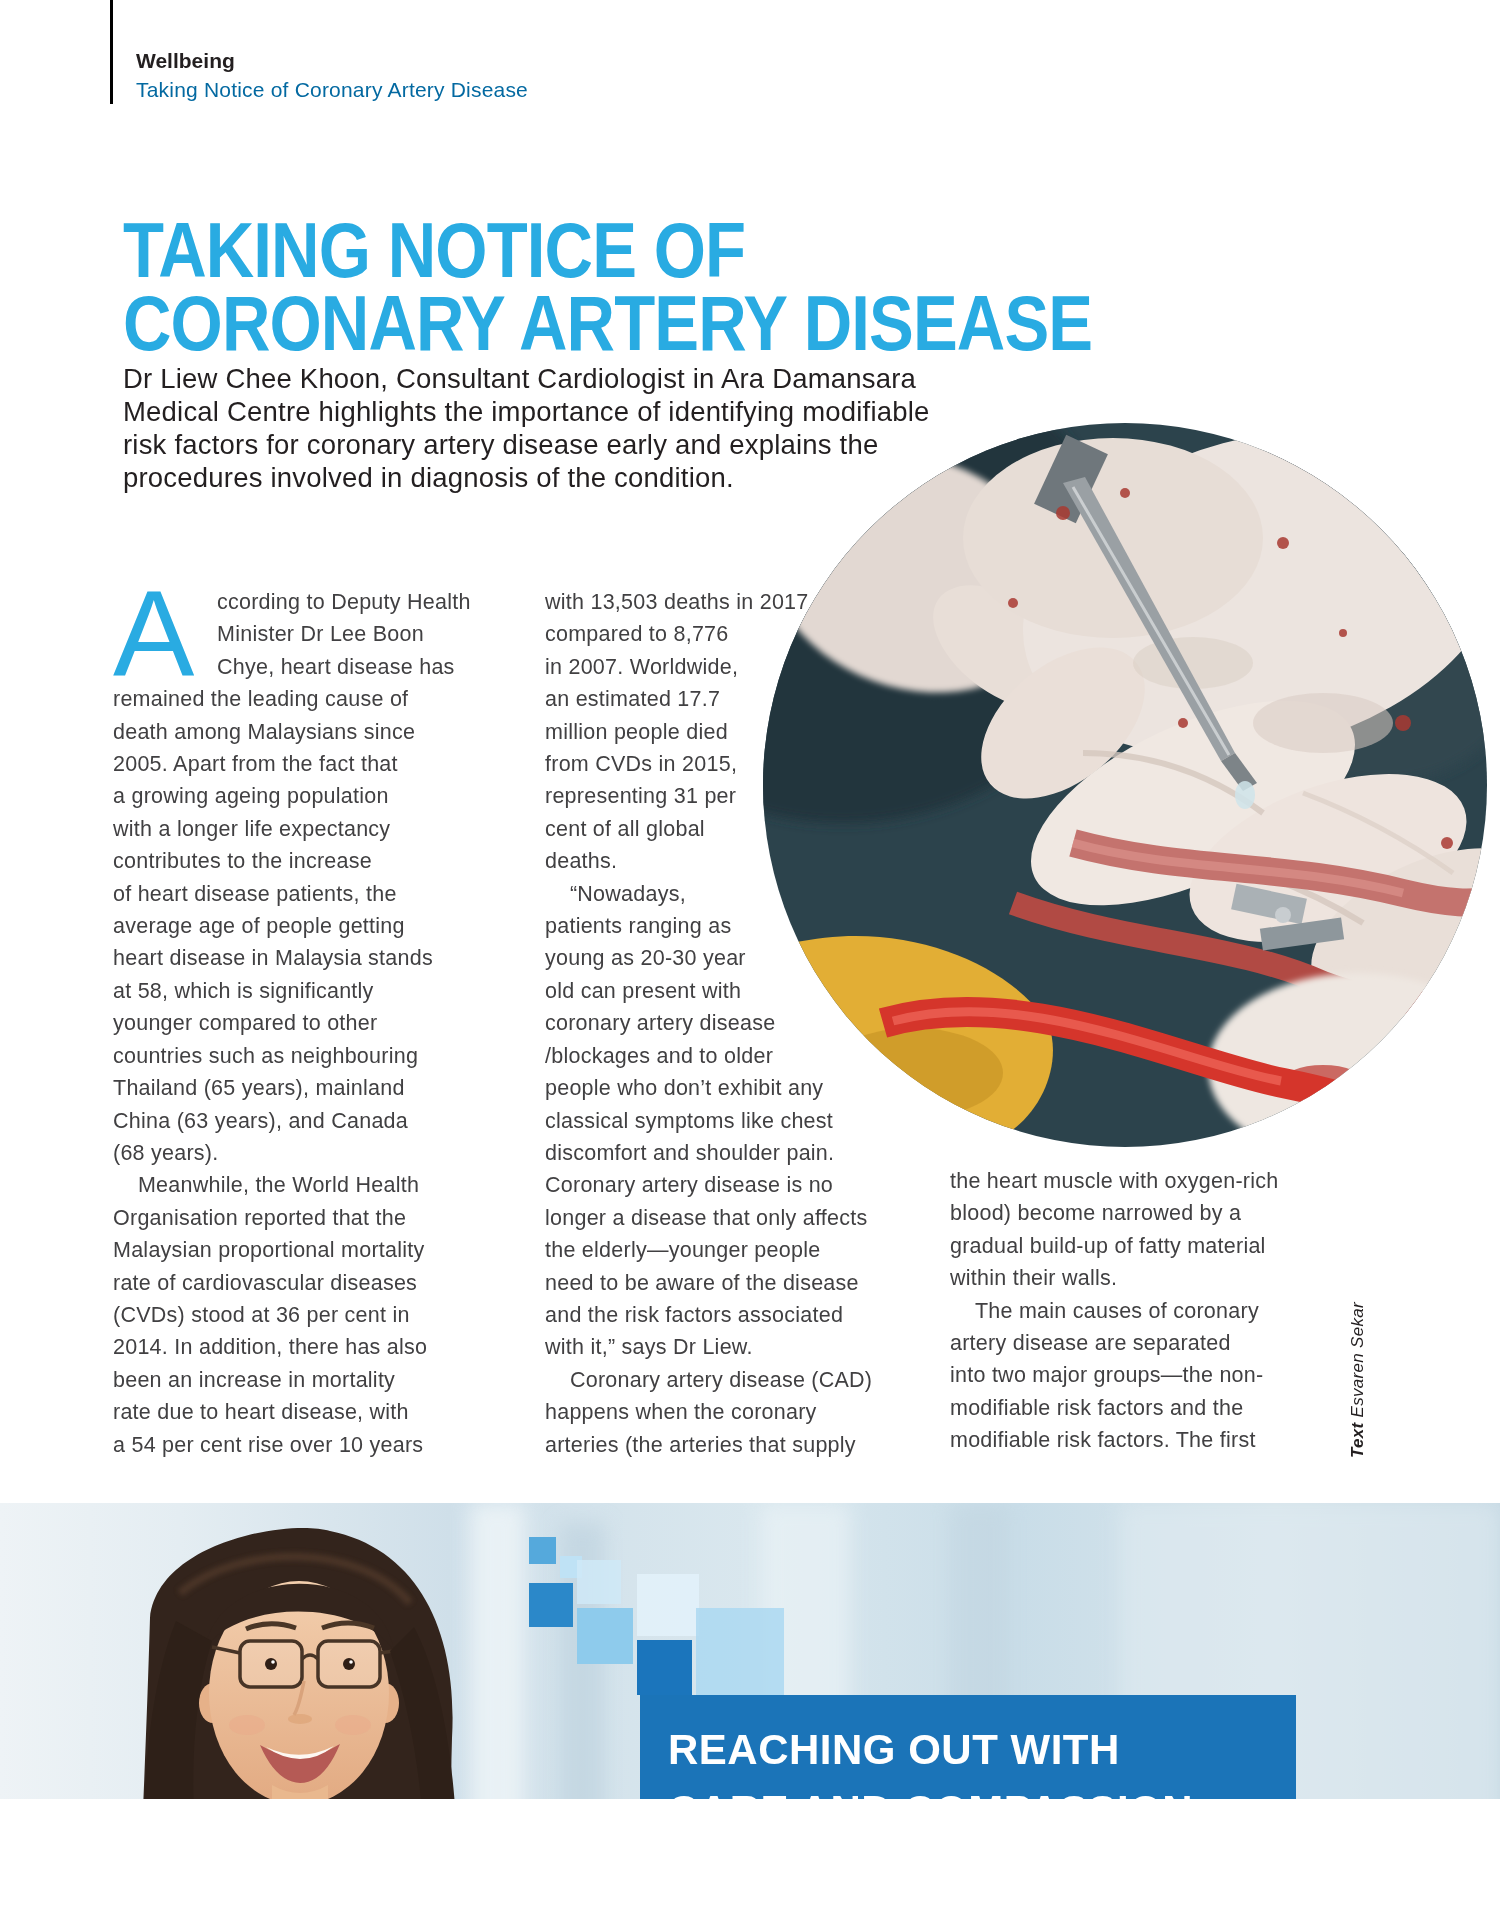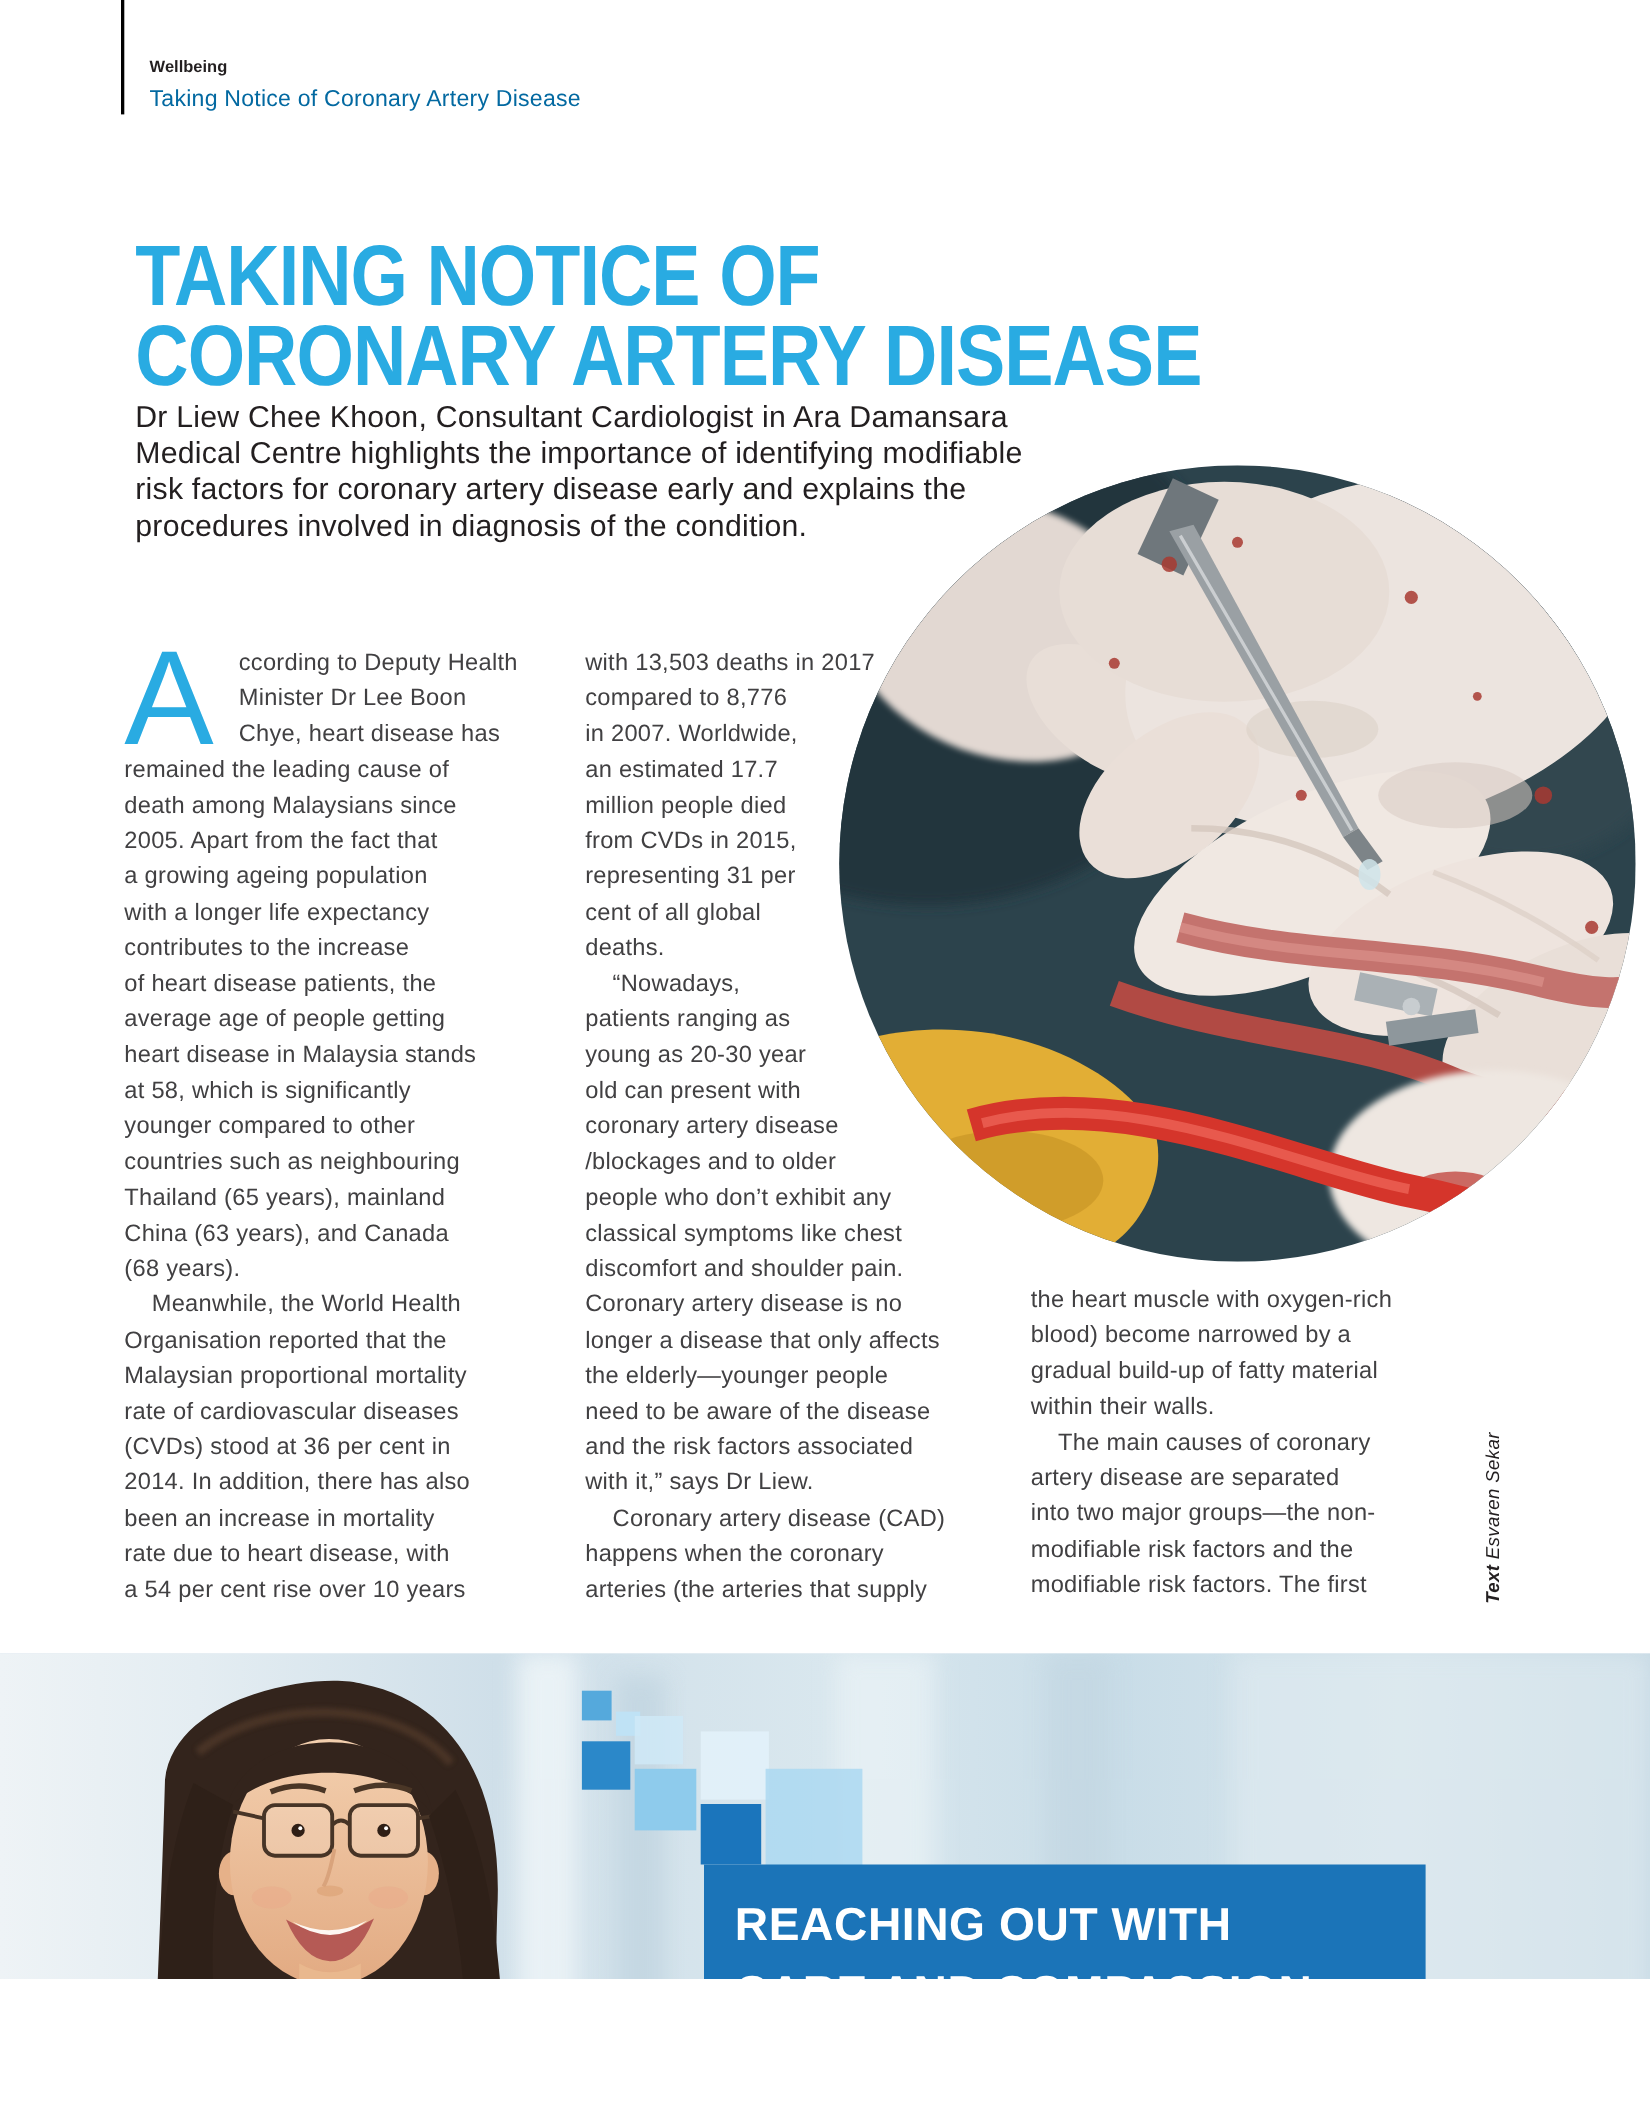--- a/index.html
+++ b/index.html
@@ -10,39 +10,39 @@
     --ad-navy:#1b3a66;
   }
   *{margin:0;padding:0;box-sizing:border-box;}
   html,body{background:#ffffff;}
   body{font-family:"Liberation Sans",sans-serif;}
   .page{position:relative;width:1500px;height:1919px;background:#ffffff;overflow:hidden;}
 
   
   .left-rule{position:absolute;left:110px;top:0;width:3px;height:104px;background:#000;}
   .kicker{position:absolute;left:136px;top:46px;line-height:29px;}
-  .kicker .sec{font-size:15px;font-weight:700;color:var(--heading-text);display:block;}
+  .kicker .sec{font-size:21px;font-weight:700;color:var(--heading-text);display:block;}
   .kicker .ref{font-size:21px;font-weight:400;color:#0369a1;display:block;letter-spacing:.2px;}
 
   
   .headline{position:absolute;left:123px;font-size:78px;font-weight:700;color:var(--accent-blue);
     line-height:1;letter-spacing:-1px;transform:scaleX(0.86);transform-origin:left center;white-space:nowrap;}
   .hl1{top:211px;}
   .hl2{top:284px;}
 
   
   .standfirst{position:absolute;left:123px;top:362px;width:1000px;font-size:27.5px;line-height:33px;
     color:var(--heading-text);white-space:pre-wrap;letter-spacing:.2px;}
 
   
   .bodycols{position:absolute;left:113px;top:586px;display:flex;}
   .col{font-size:21.5px;line-height:32.4px;color:var(--body-text);letter-spacing:.25px;}
   .coltext{white-space:pre-wrap;}
   .col1{width:397px;}
-  .col2{width:372px;margin-left:22px;}
+  .col2{width:372px;margin-left:35px;}
   .col3{width:400px;margin-left:33px;padding-top:579px;}
   .dropcap{float:left;width:104px;height:96px;font-size:122px;line-height:96px;
     font-weight:400;color:var(--accent-blue);text-align:left;}
 
   
   .surgery{position:absolute;left:763px;top:423px;width:724px;height:724px;}
 
   
   .credit{position:absolute;left:1348px;top:1302px;height:156px;width:26px;
     writing-mode:vertical-rl;transform:rotate(180deg);font-size:17px;font-style:italic;

